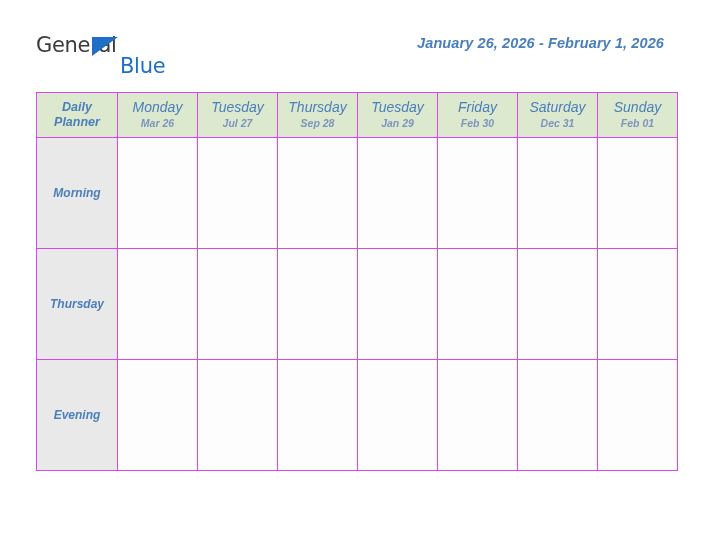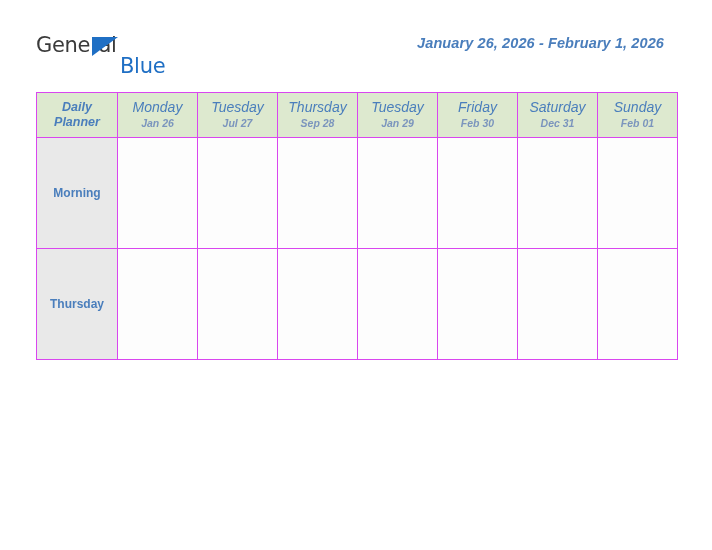--- a/index.html
+++ b/index.html
@@ -149,20 +149,21 @@
     line-height: 15px;
     margin-top: 1px;
   }
 
   
   .planner tbody tr { height: 111px; }
 
   .row-label {
     background: #e9e9e9;
     font-size: 12px;
+    font-style: italic;
     font-weight: bold;
     color: #4a7ebc;
   }
 
   .slot-cell {
     background: #fdfdfd;
   }
 </style>
 </head>
 <body>
@@ -195,21 +196,21 @@
         <col class="col-day">
     </colgroup>
     <thead>
       <tr>
         <th>
           <div class="hdr-corner-line">Daily</div>
           <div class="hdr-corner-line">Planner</div>
         </th>
         <th>
           <div class="hdr-day">Monday</div>
-          <div class="hdr-date">Jan 26</div>
+          <div class="hdr-date">Mar 26</div>
         </th>
         <th>
           <div class="hdr-day">Tuesday</div>
           <div class="hdr-date">Jul 27</div>
         </th>
         <th>
           <div class="hdr-day">Thursday</div>
           <div class="hdr-date">Sep 28</div>
         </th>
         <th>
@@ -247,17 +248,27 @@
         <td class="row-label">Thursday</td>
         <td class="slot-cell"></td>
         <td class="slot-cell"></td>
         <td class="slot-cell"></td>
         <td class="slot-cell"></td>
         <td class="slot-cell"></td>
         <td class="slot-cell"></td>
         <td class="slot-cell"></td>
       </tr>
 
+      <tr>
+        <td class="row-label">Evening</td>
+        <td class="slot-cell"></td>
+        <td class="slot-cell"></td>
+        <td class="slot-cell"></td>
+        <td class="slot-cell"></td>
+        <td class="slot-cell"></td>
+        <td class="slot-cell"></td>
+        <td class="slot-cell"></td>
+      </tr>
 
     </tbody>
   </table>
 
 </div>
 
 </body></html>

